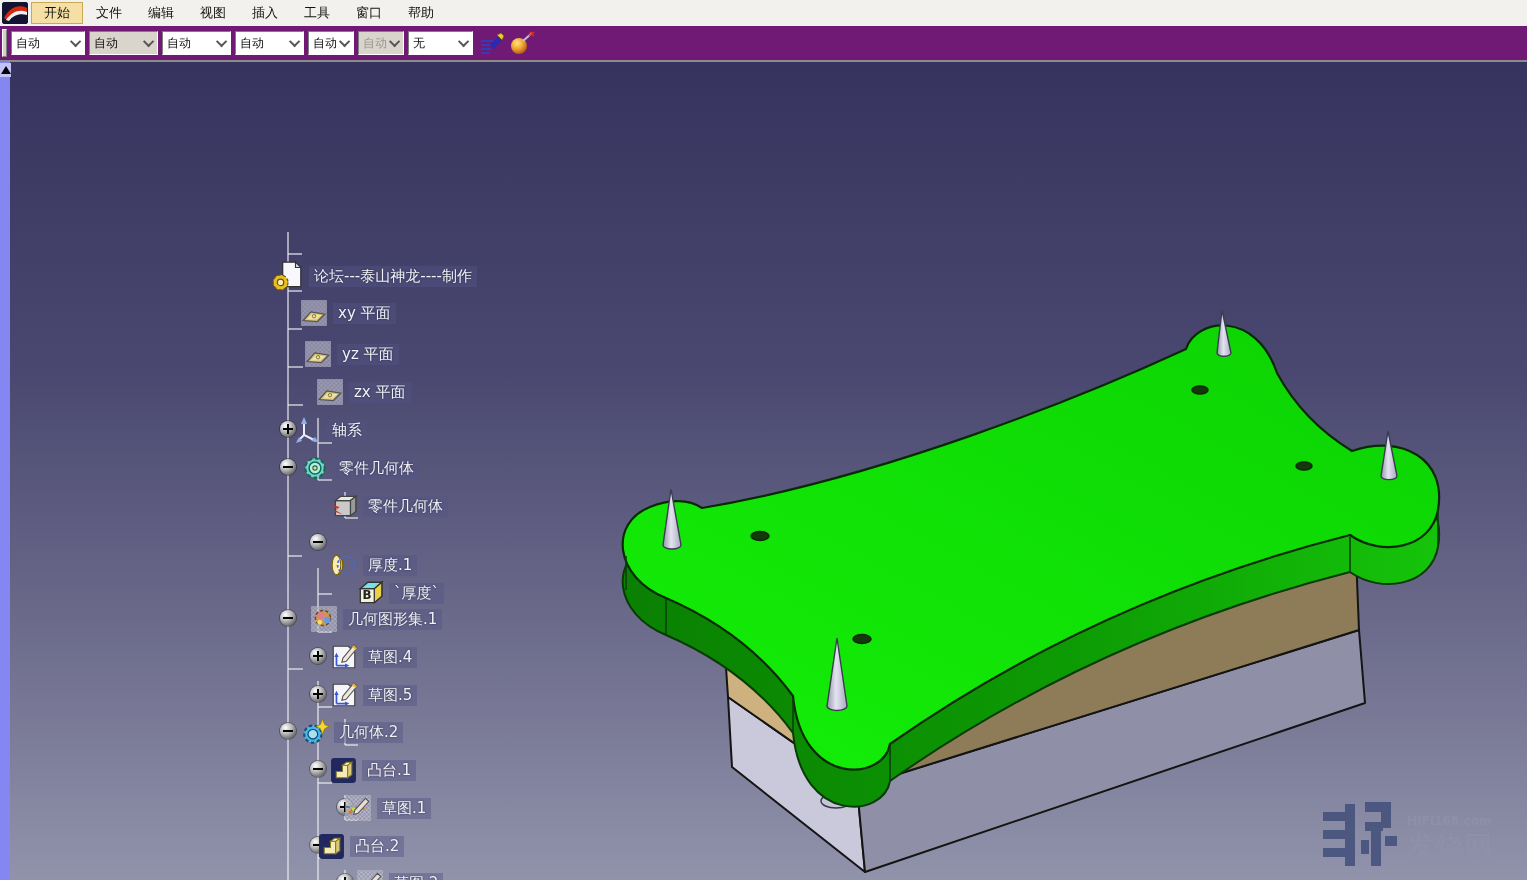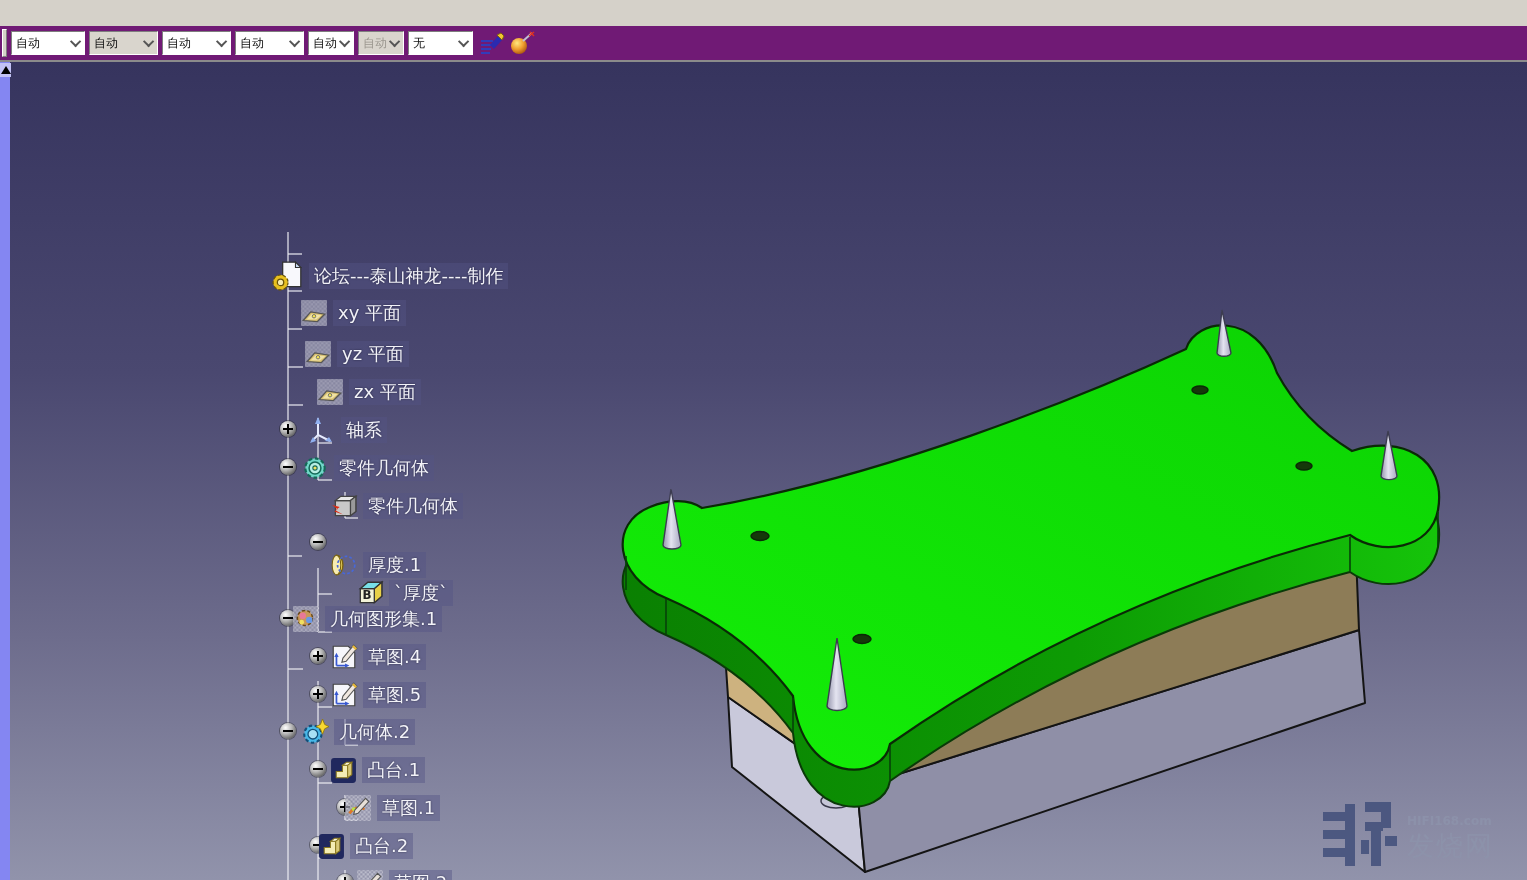--- a/index.html
+++ b/index.html
@@ -36,39 +36,56 @@
   .side-strip{position:absolute;left:0;top:0;width:10px;height:100%;background:#8486f2;}
   .strip-btn{position:absolute;left:0;top:1px;width:11px;height:14px;background:#c2c2f6;
     display:flex;align-items:center;justify-content:center;}
   .strip-btn i{width:0;height:0;border-left:5px solid transparent;border-right:5px solid transparent;
     border-bottom:8px solid #000;display:block;}
 
   
   .tree{position:absolute;left:0;top:0;width:560px;height:100%;}
   .trow{position:absolute;display:flex;align-items:center;gap:5px;height:30px;cursor:default;}
   .trow .ticon{flex:0 0 auto;display:block;}
-  .tlabel{font-size:18px;color:#f2f2f8;background:rgba(84,84,132,.45);padding:1px 5px;white-space:nowrap;
+  .tlabel{font-size:15px;color:#f2f2f8;background:rgba(84,84,132,.45);padding:1px 5px;white-space:nowrap;
     text-shadow:0 0 2px rgba(0,0,20,.6);}
   .exp{position:absolute;width:16px;height:16px;border-radius:50%;
     background:radial-gradient(circle at 35% 30%,#ffffff,#b9b9b9 40%,#6a6a6a 75%,#3c3c3c);
     box-shadow:0 0 0 1px rgba(20,20,20,.4);}
   .exp::before{content:"";position:absolute;left:3px;top:7px;width:10px;height:2.4px;background:#000;}
   .exp.plus::after{content:"";position:absolute;left:7px;top:3px;width:2.4px;height:10px;background:#000;}
 
   
   .watermark{position:absolute;right:6px;bottom:4px;width:200px;height:84px;opacity:.88;}
   .wm-text1{position:absolute;left:86px;top:22px;font-size:12px;font-weight:bold;color:#8d93ab;}
   .wm-text2{position:absolute;left:86px;top:36px;font-size:27px;color:#8d93ab;letter-spacing:2px;}
   .scene{position:absolute;left:0;top:0;}
 </style>
 </head>
 <body>
 
 <div class="screen">
 
+  <div class="menubar">
+    <div class="applogo">
+      <svg width="26" height="22" viewBox="0 0 26 22">
+        <rect width="26" height="22" fill="#141432"></rect>
+        <path d="M2,16 C8,4 18,2 25,6 L25,12 C18,8 10,10 5,18 Z" fill="#d22a10"></path>
+        <path d="M4,18 C10,9 18,7 25,10 L25,13 C18,11 11,13 7,19 Z" fill="#f0f0f4"></path>
+      </svg>
+    </div>
+    <div class="menu-item active">开始</div>
+    <div class="menu-item">文件</div>
+    <div class="menu-item">编辑</div>
+    <div class="menu-item">视图</div>
+    <div class="menu-item">插入</div>
+    <div class="menu-item">工具</div>
+    <div class="menu-item">窗口</div>
+    <div class="menu-item">帮助</div>
+  </div>
 
   <div class="toolbar">
     <div class="tb-handle"></div>
     <div class="combo" style="width:72px">
       <span class="val">自动</span>
       <span class="arrow">
           <i></i>
         </span>
     </div>
     <div class="combo gray" style="width:67px">
@@ -384,21 +401,21 @@
             <use href="#sym-plane"></use>
           </svg>
         <span class="tlabel">yz 平面</span>
       </div>
       <div class="trow" style="left:316px;top:315px">
         <svg class="ticon" width="28" height="28">
             <use href="#sym-plane"></use>
           </svg>
         <span class="tlabel">zx 平面</span>
       </div>
-      <div class="trow" style="left:310px;top:353px">
+      <div class="trow" style="left:296px;top:353px">
         <svg class="ticon" width="26" height="26">
             <use href="#sym-axes"></use>
           </svg>
         <span class="tlabel">轴系</span>
       </div>
       <div class="trow" style="left:301px;top:391px">
         <svg class="ticon" width="28" height="28">
             <use href="#sym-partbody-gear"></use>
           </svg>
         <span class="tlabel">零件几何体</span>
@@ -414,21 +431,21 @@
             <use href="#sym-thickness"></use>
           </svg>
         <span class="tlabel">厚度.1</span>
       </div>
       <div class="trow" style="left:356px;top:516px">
         <svg class="ticon" width="28" height="28">
             <use href="#sym-cube-b"></use>
           </svg>
         <span class="tlabel">`厚度`</span>
       </div>
-      <div class="trow" style="left:292px;top:542px">
+      <div class="trow" style="left:310px;top:542px">
         <svg class="ticon" width="28" height="28">
             <use href="#sym-geometry-set"></use>
           </svg>
         <span class="tlabel">几何图形集.1</span>
       </div>
       <div class="trow" style="left:330px;top:580px">
         <svg class="ticon" width="28" height="28">
             <use href="#sym-sketch"></use>
           </svg>
         <span class="tlabel">草图.4</span>

